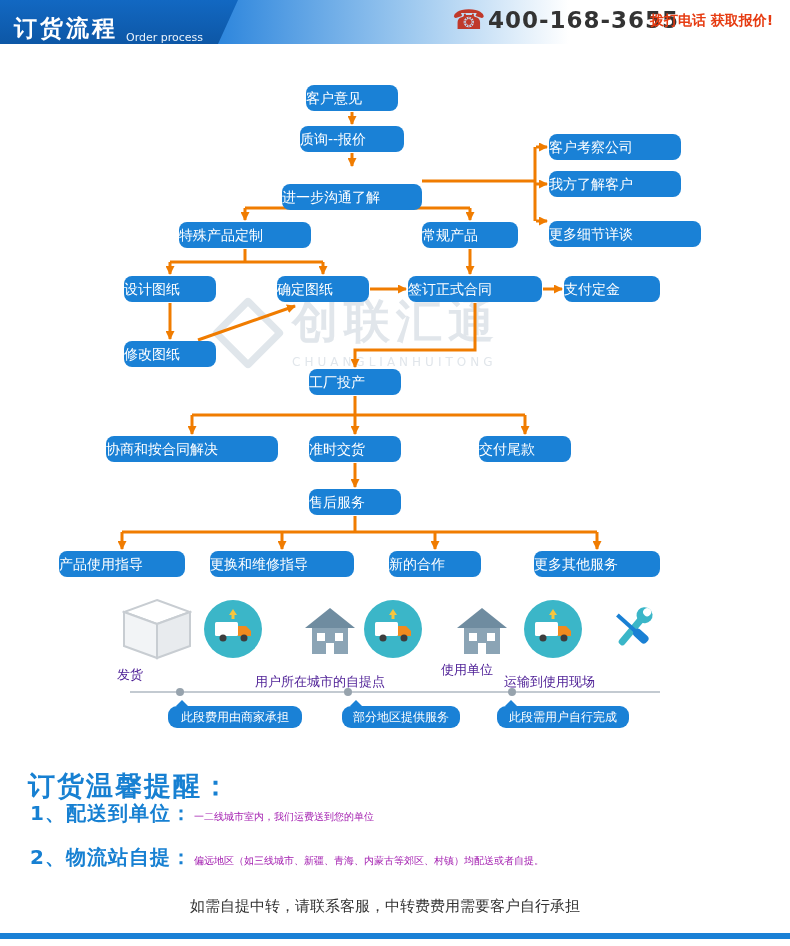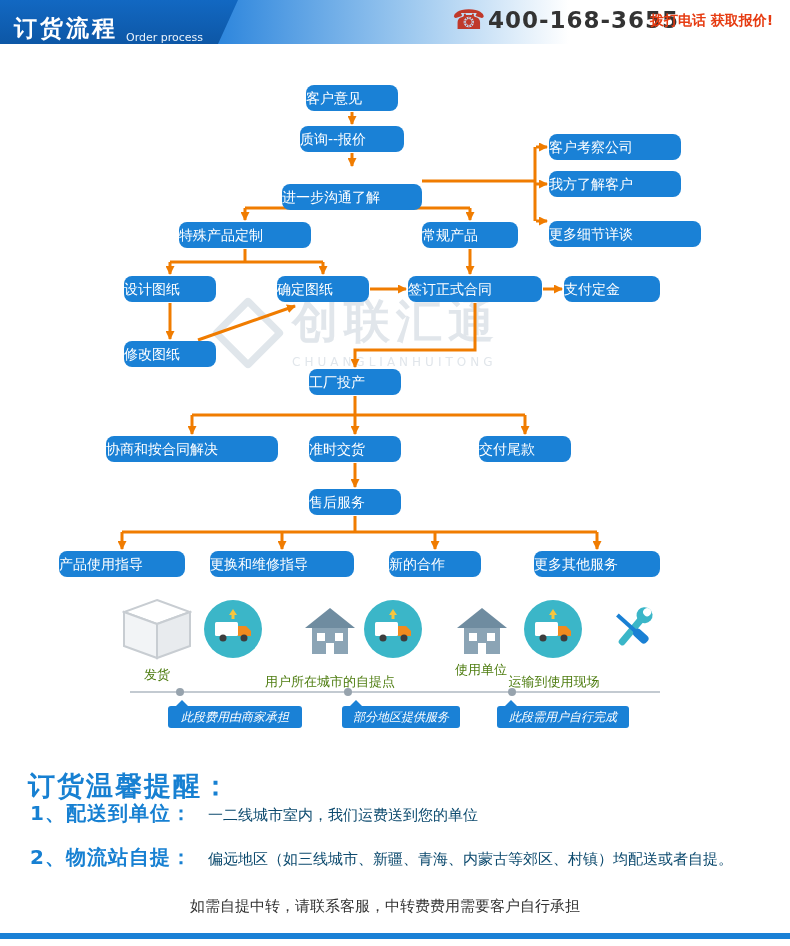--- a/index.html
+++ b/index.html
@@ -36,34 +36,34 @@
   .p8{left:124px;top:276px;width:92px}  .p9{left:277px;top:276px;width:92px}
   .p10{left:408px;top:276px;width:134px}.p11{left:564px;top:276px;width:96px}
   .p12{left:124px;top:341px;width:92px} .p13{left:309px;top:369px;width:92px}
   .p14{left:106px;top:436px;width:172px}.p15{left:309px;top:436px;width:92px}
   .p16{left:479px;top:436px;width:92px} .p17{left:309px;top:489px;width:92px}
   .p18{left:59px;top:551px;width:126px} .p19{left:210px;top:551px;width:144px}
   .p20{left:389px;top:551px;width:92px} .p21{left:534px;top:551px;width:126px}
 
   
   .ico { position:absolute; z-index:2; }
-  .stage-label { position:absolute; font-size:13px; color:#4d7c0f; text-align:center; z-index:2; }
+  .stage-label { position:absolute; font-size:13px; color:#4c1d95; text-align:left; z-index:2; }
   .tl-line { position:absolute; left:130px; top:691px; width:530px; height:2px; background:#c3cad1; }
   .dot { position:absolute; width:8px; height:8px; border-radius:50%; background:#97a3ad; top:688px; }
   .pill { position:absolute; top:706px; height:22px; line-height:22px; background:#1a81d6; color:#fff;
-          font-size:12px; text-align:center; border-radius:3px;font-style:italic; }
+          font-size:12px; text-align:center; border-radius:9px; }
   .pill::before { content:""; position:absolute; top:-6px; left:8px;
           border-left:6px solid transparent; border-right:6px solid transparent;
           border-bottom:6px solid #1a81d6; }
 
   
   .rem-title { position:absolute; left:28px; top:752px; font-size:27px; font-weight:bold; color:#1780d2; letter-spacing:2px;margin-top:16px; }
   .rem-item { position:absolute; left:30px; display:flex; align-items:baseline; white-space:nowrap; }
   .rem-item .num, .rem-item .head { font-size:20px; font-weight:bold; color:#1780d2; letter-spacing:1px; }
-  .rem-item .body { font-size:15px; color:#0c4a6e; margin-left:16px; }
+  .rem-item .body { font-size:10px; color:#a21caf; margin-left:2px; }
   .rem-note { position:absolute; left:190px; top:897px; font-size:15px; color:#333; }
   .bottom-bar { position:absolute; left:0; top:933px; width:790px; height:6px; background:#1a81d6; }
 </style>
 </head>
 <body>
 
 <div class="page">
 
   <div class="hdr">
     <div class="ribbon">

